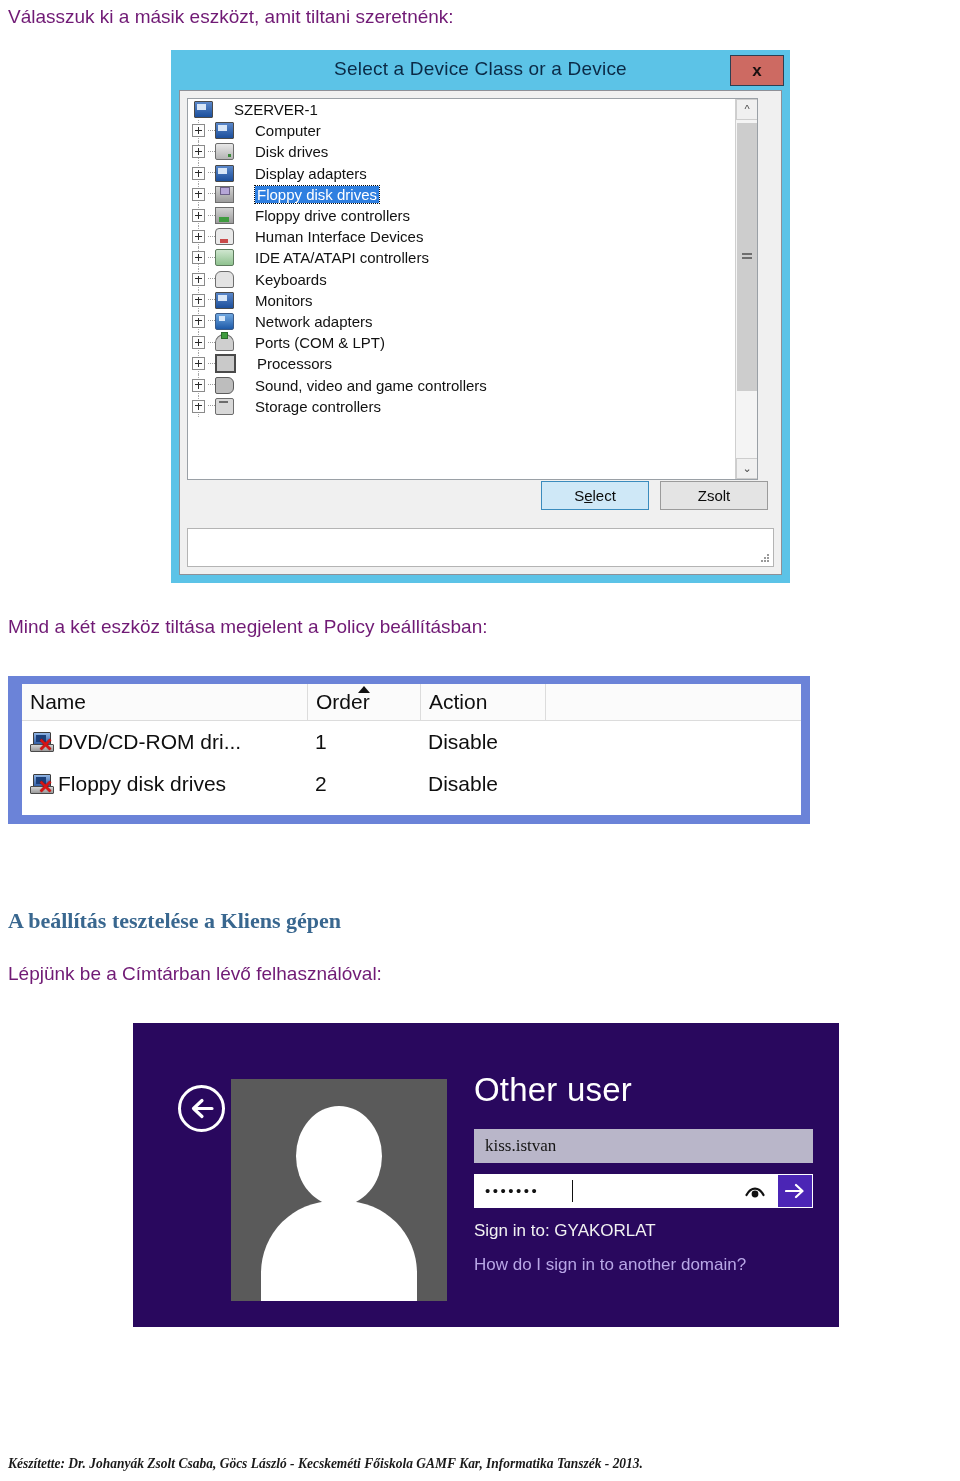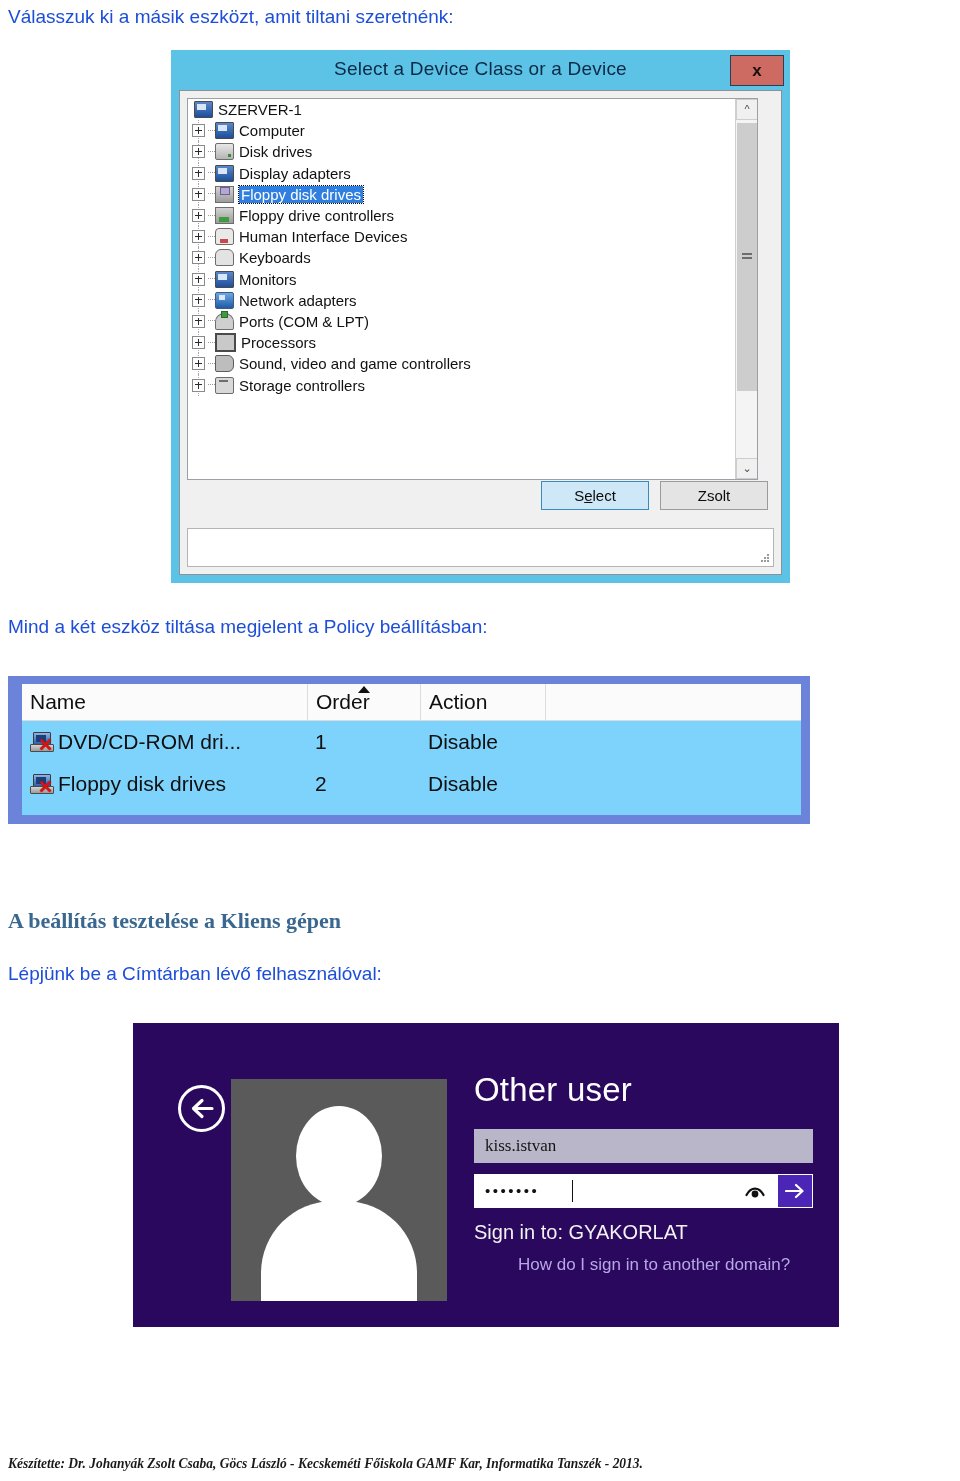--- a/index.html
+++ b/index.html
@@ -14,21 +14,21 @@
     font-family: "Liberation Sans", sans-serif;
     color: #000;
     overflow: hidden;
   }
 
   
   .doc-line {
     position: absolute;
     font-family: "Liberation Sans", sans-serif;
     font-size: 19px;
-    color: #1d4ed8;
+    color: #701a75;
     white-space: nowrap;
     letter-spacing: 0px;
   }
   .doc-heading {
     position: absolute;
     font-family: "Liberation Serif", serif;
     font-weight: bold;
     font-size: 22px;
     color: #39678f;
     white-space: nowrap;
@@ -163,21 +163,21 @@
     bottom: 0;
     width: 1px;
     border-left: 1px dotted #a8a8a8;
   }
   .dev-ico {
     width: 17px; height: 15px;
     margin-right: 5px;
     flex: 0 0 auto;
     position: relative;
   }
-  .tree-label { display: inline-block; }
+  .tree-label { display: inline-block; margin-left: 16px; }
   .tree-row.selected .tree-label {
     background: #2f7fe0;
     color: #ffffff;
     outline: 1px dotted #0a0a0a;
     padding: 0 2px;
   }
 
   
   .ic-monitor { background: linear-gradient(#5a87c9,#1c4f9c); border:1px solid #4a4a4a; border-radius:1px; }
   .ic-monitor::after { content:""; position:absolute; left:2px; top:2px; width:9px; height:6px; background:#d8e6f7; }
@@ -302,21 +302,21 @@
     top: 676px;
     width: 802px;
     height: 148px;
     background: #6b83d8;
     padding: 8px 9px 9px 14px;
     box-sizing: border-box;
   }
   .policy-inner {
     width: 100%;
     height: 100%;
-    background: #7dd3fc;
+    background: #ffffff;
     position: relative;
     overflow: hidden;
   }
   .policy-head {
     display: flex;
     height: 36px;
     background: #fbfbfb;
     border-bottom: 1px solid #dcdcdc;
   }
   .policy-head .cell {
@@ -514,32 +514,31 @@
     height: 32px;
     background: #4b25b5;
     cursor: pointer;
   }
   .submit-arrow svg { position: absolute; left: 7px; top: 8px; }
   .signin-to {
     position: absolute;
     left: 341px;
     top: 198px;
     font-family: "Liberation Sans", sans-serif;
-    font-size: 20px;
+    font-size: 17px;
     color: #f2f2f2;
   }
   .another-domain {
     position: absolute;
     left: 341px;
     top: 232px;
     font-family: "Liberation Sans", sans-serif;
     font-size: 17px;
     color: #b8a7e6;
     cursor: pointer;
-    margin-left: 44px;
   }
 </style>
 </head>
 <body>
 
 <div class="doc-line" style="left:8px; top:6px;">Válasszuk ki a másik eszközt, amit tiltani szeretnénk:</div>
 
 <div class="devdlg">
 
   <div class="devdlg-title">Select a Device Class or a Device</div>
@@ -591,20 +590,27 @@
               <span class="dotline"></span>
               <span class="dev-ico ic-fdc"></span>
               <span class="tree-label">Floppy drive controllers</span>
             </div>
             <div class="tree-row">
               <span class="vline"></span>
               <span class="expander"></span>
               <span class="dotline"></span>
               <span class="dev-ico ic-hid"></span>
               <span class="tree-label">Human Interface Devices</span>
+            </div>
+            <div class="tree-row">
+              <span class="vline"></span>
+              <span class="expander"></span>
+              <span class="dotline"></span>
+              <span class="dev-ico ic-ide"></span>
+              <span class="tree-label">IDE ATA/ATAPI controllers</span>
             </div>
             <div class="tree-row">
               <span class="vline"></span>
               <span class="expander"></span>
               <span class="dotline"></span>
               <span class="dev-ico ic-keyboard"></span>
               <span class="tree-label">Keyboards</span>
             </div>
             <div class="tree-row">
               <span class="vline"></span>

